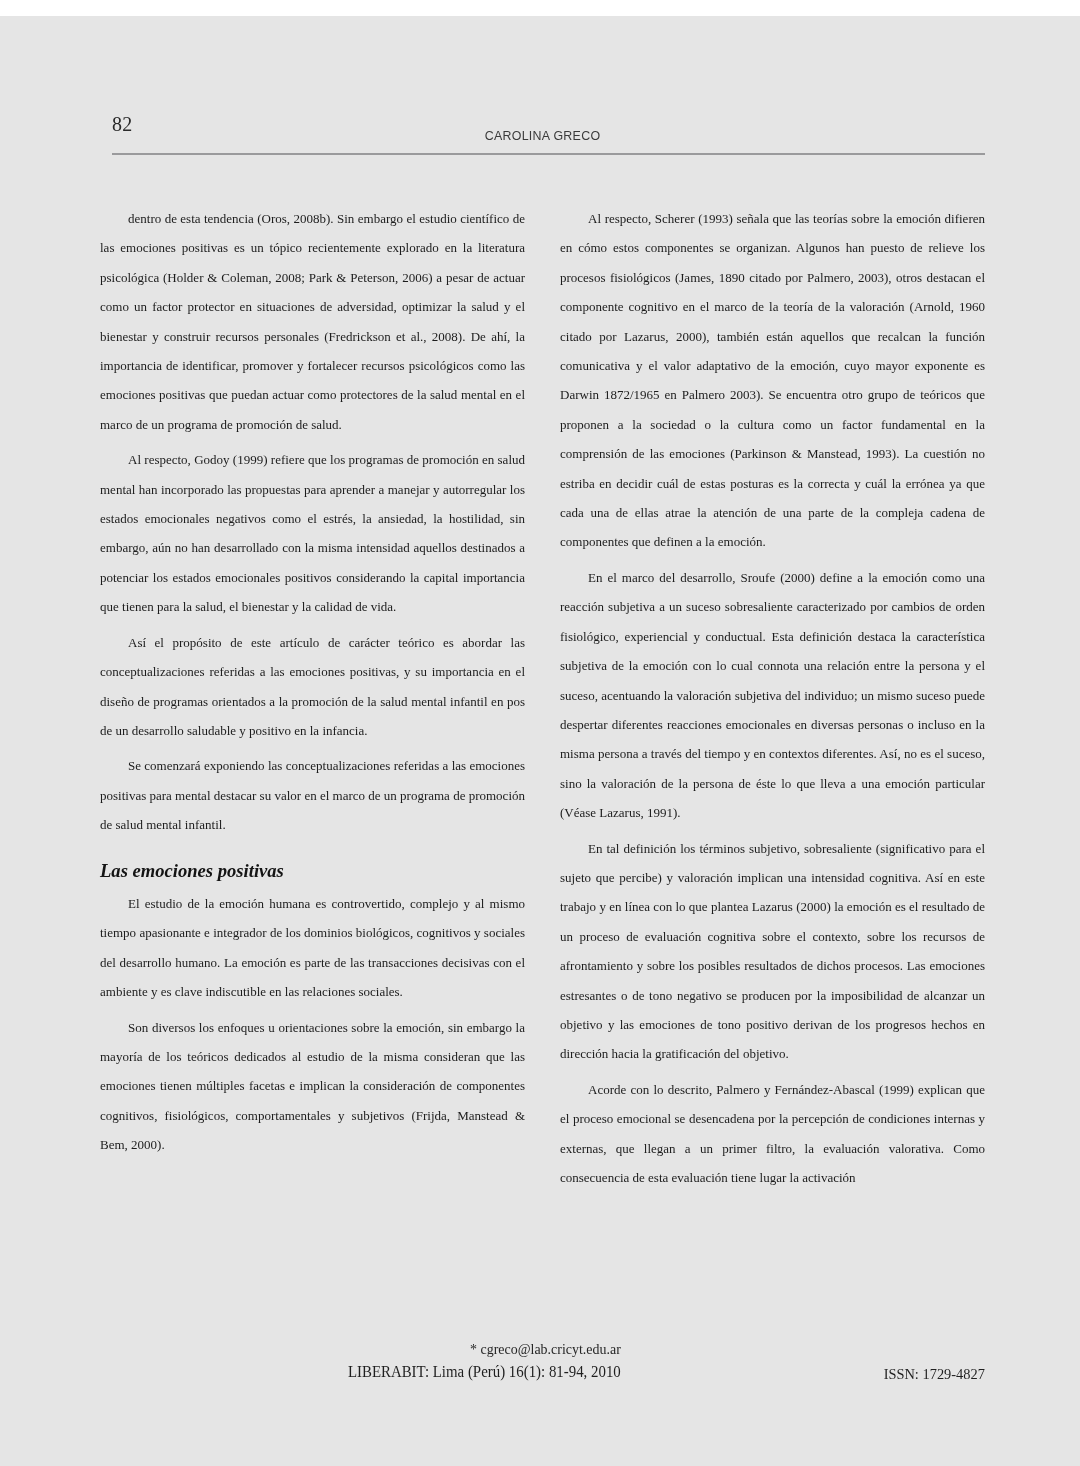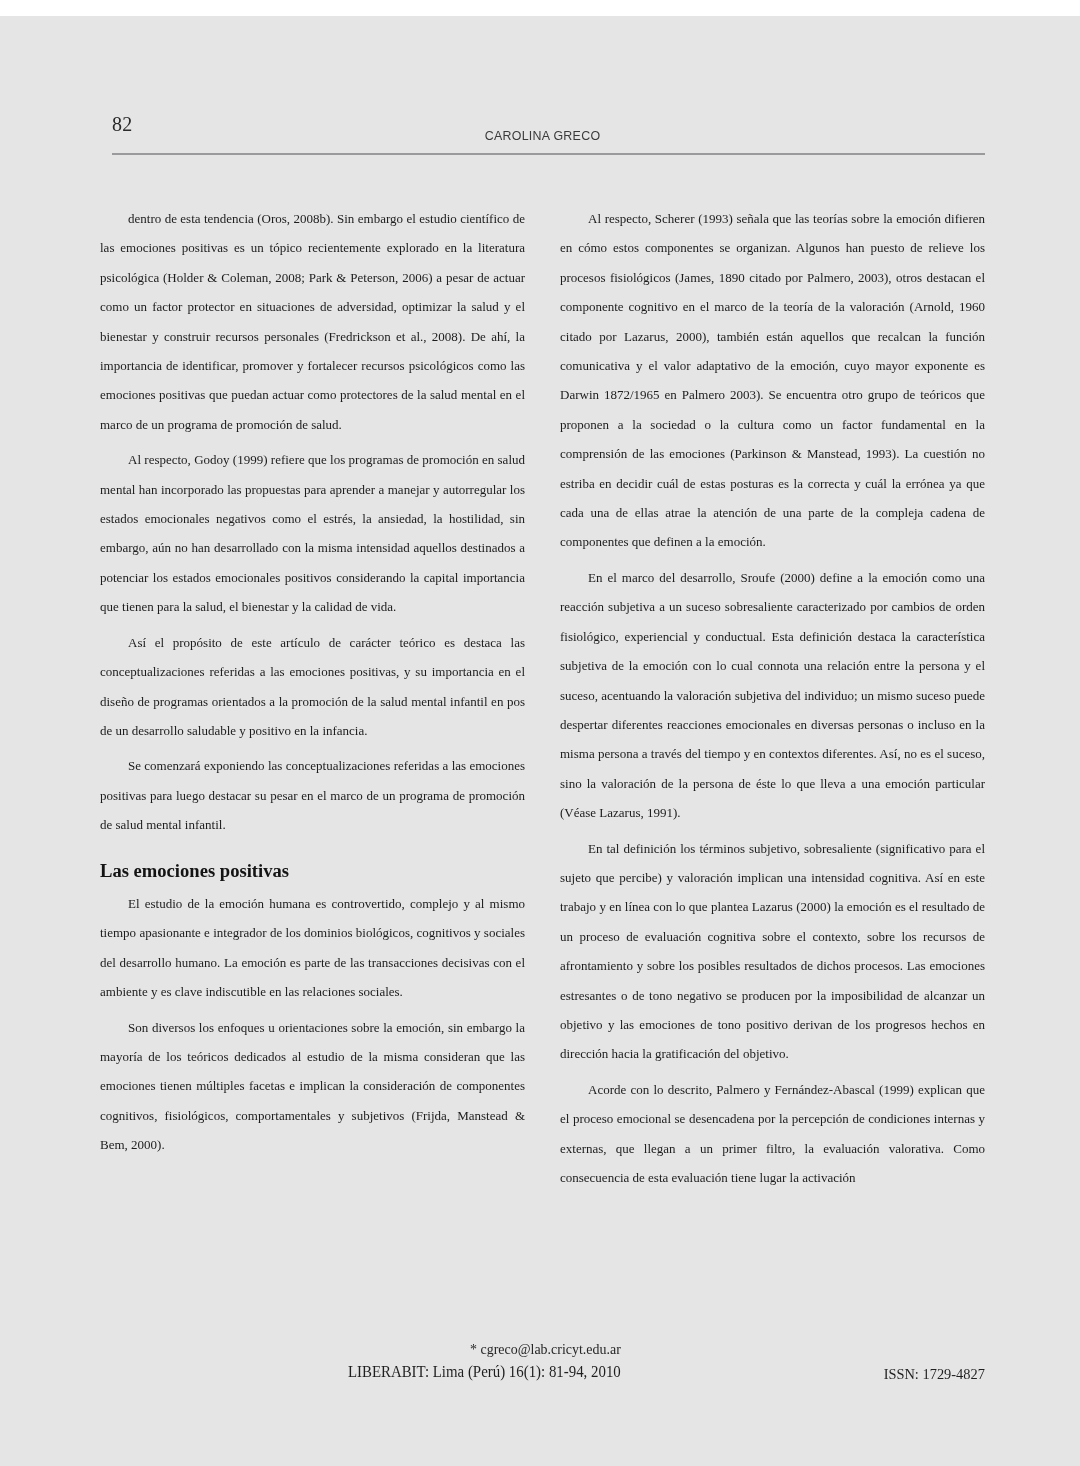--- a/index.html
+++ b/index.html
@@ -89,20 +89,21 @@
     text-indent: 28px;
     hyphens: none;
     color: #1c1c1c;
   }
 
   h2.section-heading {
     margin: 16px 0 4px 0;
     font-size: 18.6px;
     line-height: 29.4px;
     font-weight: bold;
+    font-style: italic;
     text-align: left;
     text-indent: 0;
     color: #141414;
   }
 
   
   .footer {
     position: absolute;
     left: 100px;
     top: 1322px;
@@ -156,22 +157,22 @@
     <div class="folio">82</div>
     <div class="running-title">CAROLINA GRECO</div>
     <div class="head-rule"></div>
   </div>
 
   <div class="columns">
 
     <div class="col col-left">
       <p>dentro de esta tendencia (Oros, 2008b). Sin embargo el estudio científico de las emociones positivas es un tópico recientemente explorado en la literatura psicológica (Holder &amp; Coleman, 2008; Park &amp; Peterson, 2006) a pesar de actuar como un factor protector en situaciones de adversidad, optimizar la salud y el bienestar y construir recursos personales (Fredrickson et al., 2008). De ahí, la importancia de identificar, promover y fortalecer recursos psicológicos como las emociones positivas que puedan actuar como protectores de la salud mental en el marco de un programa de promoción de salud.</p>
       <p>Al respecto, Godoy (1999) refiere que los programas de promoción en salud mental han incorporado las propuestas para aprender a manejar y autorregular los estados emocionales negativos como el estrés, la ansiedad, la hostilidad, sin embargo, aún no han desarrollado con la misma intensidad aquellos destinados a potenciar los estados emocionales positivos considerando la capital importancia que tienen para la salud, el bienestar y la calidad de vida.</p>
-      <p>Así el propósito de este artículo de carácter teórico es destaca las conceptualizaciones referidas a las emociones positivas, y su importancia en el diseño de programas orientados a la promoción de la salud mental infantil en pos de un desarrollo saludable y positivo en la infancia.</p>
-      <p>Se comenzará exponiendo las conceptualizaciones referidas a las emociones positivas para luego destacar su pesar en el marco de un programa de promoción de salud mental infantil.</p>
+      <p>Así el propósito de este artículo de carácter teórico es abordar las conceptualizaciones referidas a las emociones positivas, y su importancia en el diseño de programas orientados a la promoción de la salud mental infantil en pos de un desarrollo saludable y positivo en la infancia.</p>
+      <p>Se comenzará exponiendo las conceptualizaciones referidas a las emociones positivas para mental destacar su valor en el marco de un programa de promoción de salud mental infantil.</p>
       <h2 class="section-heading">Las emociones positivas</h2>
       <p>El estudio de la emoción humana es controvertido, complejo y al mismo tiempo apasionante e integrador de los dominios biológicos, cognitivos y sociales del desarrollo humano. La emoción es parte de las transacciones decisivas con el ambiente y es clave indiscutible en las relaciones sociales.</p>
       <p>Son diversos los enfoques u orientaciones sobre la emoción, sin embargo la mayoría de los teóricos dedicados al estudio de la misma consideran que las emociones tienen múltiples facetas e implican la consideración de componentes cognitivos, fisiológicos, comportamentales y subjetivos (Frijda, Manstead &amp; Bem, 2000).</p>
     </div>
 
     <div class="col col-right">
       <p>Al respecto, Scherer (1993) señala que las teorías sobre la emoción difieren en cómo estos componentes se organizan. Algunos han puesto de relieve los procesos fisiológicos (James, 1890 citado por Palmero, 2003), otros destacan el componente cognitivo en el marco de la teoría de la valoración (Arnold, 1960 citado por Lazarus, 2000), también están aquellos que recalcan la función comunicativa y el valor adaptativo de la emoción, cuyo mayor exponente es Darwin 1872/1965 en Palmero 2003). Se encuentra otro grupo de teóricos que proponen a la sociedad o la cultura como un factor fundamental en la comprensión de las emociones (Parkinson &amp; Manstead, 1993). La cuestión no estriba en decidir cuál de estas posturas es la correcta y cuál la errónea ya que cada una de ellas atrae la atención de una parte de la compleja cadena de componentes que definen a la emoción.</p>
       <p>En el marco del desarrollo, Sroufe (2000) define a la emoción como una reacción subjetiva a un suceso sobresaliente caracterizado por cambios de orden fisiológico, experiencial y conductual. Esta definición destaca la característica subjetiva de la emoción con lo cual connota una relación entre la persona y el suceso, acentuando la valoración subjetiva del individuo; un mismo suceso puede despertar diferentes reacciones emocionales en diversas personas o incluso en la misma persona a través del tiempo y en contextos diferentes. Así, no es el suceso, sino la valoración de la persona de éste lo que lleva a una emoción particular (Véase Lazarus, 1991).</p>
       <p>En tal definición los términos subjetivo, sobresaliente (significativo para el sujeto que percibe) y valoración implican una intensidad cognitiva. Así en este trabajo y en línea con lo que plantea Lazarus (2000) la emoción es el resultado de un proceso de evaluación cognitiva sobre el contexto, sobre los recursos de afrontamiento y sobre los posibles resultados de dichos procesos. Las emociones estresantes o de tono negativo se producen por la imposibilidad de alcanzar un objetivo y las emociones de tono positivo derivan de los progresos hechos en dirección hacia la gratificación del objetivo.</p>
       <p>Acorde con lo descrito, Palmero y Fernández-Abascal (1999) explican que el proceso emocional se desencadena por la percepción de condiciones internas y externas, que llegan a un primer filtro, la evaluación valorativa. Como consecuencia de esta evaluación tiene lugar la activación</p>

